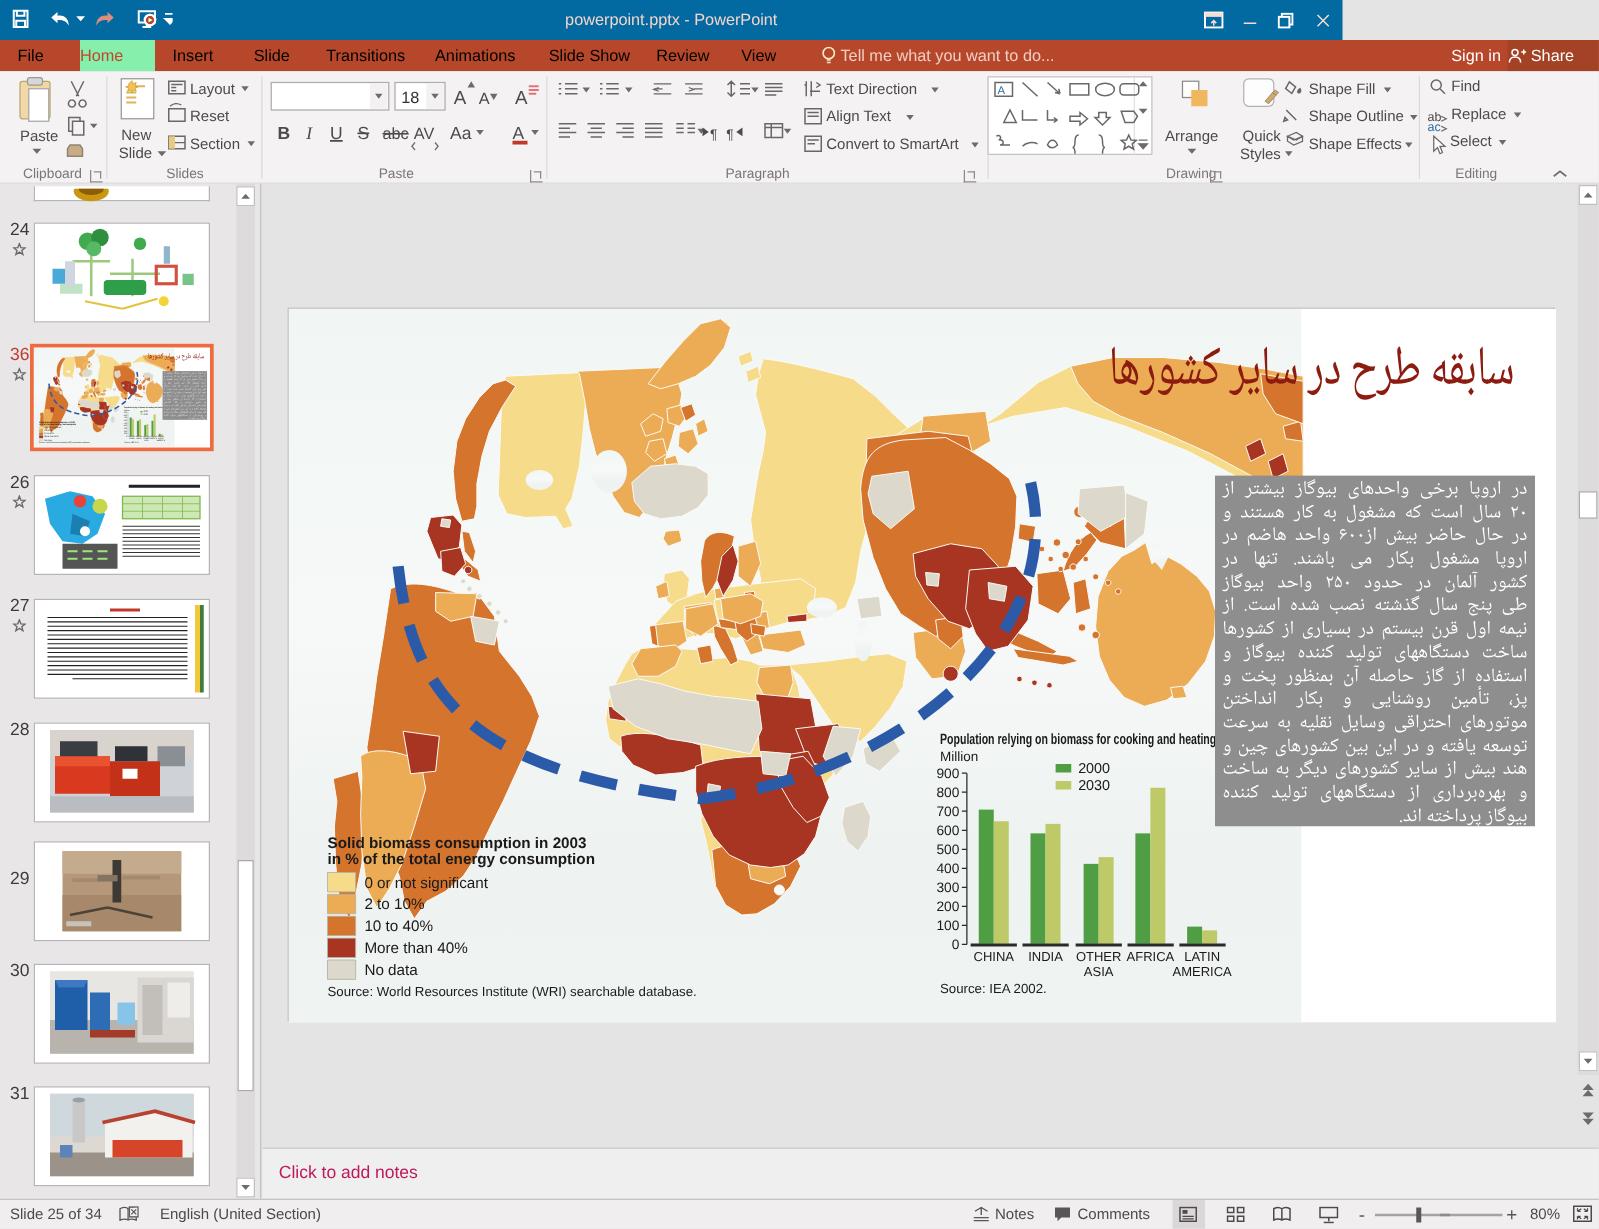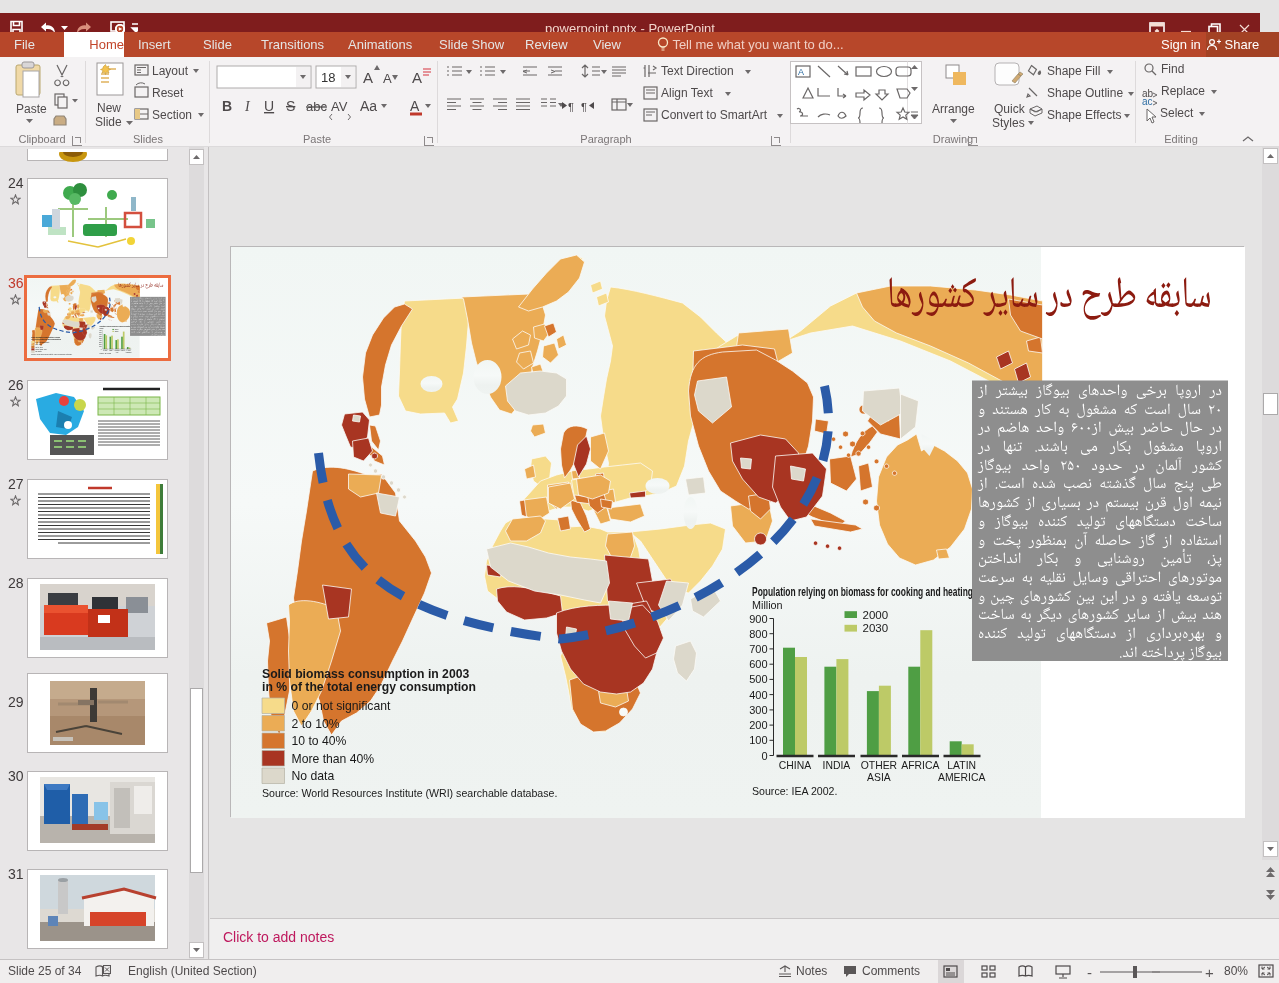--- a/index.html
+++ b/index.html
@@ -1,23 +1,23 @@
 <!DOCTYPE html>
 <html><head><meta charset="utf-8"><style>
 *{margin:0;padding:0;box-sizing:border-box}
 html,body{width:1279px;height:983px;overflow:hidden;font-family:"Liberation Sans",sans-serif;background:#e5e4e4}
 .abs{position:absolute}
-#titlebar{position:absolute;left:0;top:13px;width:1260px;height:32px;background:#7f1d1d;color:#f8e0d8}
+#titlebar{position:absolute;left:0;top:0;width:1074px;height:32px;background:#0369a1;color:#f8e0d8}
 #qat{position:absolute;left:8px;top:3px;height:26px;display:flex;align-items:center;color:#fff}
 #wtitle{position:absolute;left:0;top:0;width:100%;text-align:center;font-size:13px;line-height:31px;color:#f3d5cb}
 #winbtns{position:absolute;right:0;top:0;height:32px;display:flex}
 .wbtn{width:31px;height:32px;display:flex;align-items:center;justify-content:center;color:#f5ddd4}
 #tabsrow{position:absolute;left:0;top:32px;width:1279px;height:25px;background:#b7472a}
-.tab{position:absolute;top:0;height:25px;line-height:25px;font-size:13px;color:#e5e5e5;padding:0 0}
-.tab.active{background:#ffffff;color:#c2452a;text-align:right}
+.tab{position:absolute;top:0;height:25px;line-height:25px;font-size:13px;color:#000000;padding:0 0}
+.tab.active{background:#86efac;color:#c2452a;text-align:left}
 #tellme{position:absolute;top:0;height:25px;line-height:25px;font-size:13px;color:#f0cfc5}
 #signin{position:absolute;top:0;height:25px;line-height:25px;font-size:13px;color:#fff}
 #sharebox{position:absolute;top:0;right:0;width:73px;height:25px;background:#a34224;color:#fff;font-size:13px;line-height:25px}
 #ribbon{position:absolute;left:0;top:57px;width:1279px;height:90px;background:#f4f2f3;border-bottom:1px solid #dcdadb;color:#444}
 .rsep{position:absolute;top:4px;width:1px;height:82px;background:#dddadb}
 .glabel{position:absolute;top:76px;font-size:11px;color:#7b7677;width:120px;text-align:center}
 .launcher{position:absolute;top:79px;width:10px;height:10px;border-left:1px solid #8e8a8b;border-bottom:1px solid #8e8a8b}
 .launcher:after{content:"";position:absolute;left:2px;bottom:2px;width:5px;height:5px;border-right:1px solid #8e8a8b;border-top:1px solid #8e8a8b}
 #leftpanel{position:absolute;left:0;top:147px;width:209px;height:812px;background:#e8e6e7;border-right:1px solid #c3c0c1}
 .thumbbox{position:absolute;left:27px;width:141px;height:80px;background:#fff;border:1px solid #b8b5b6}

